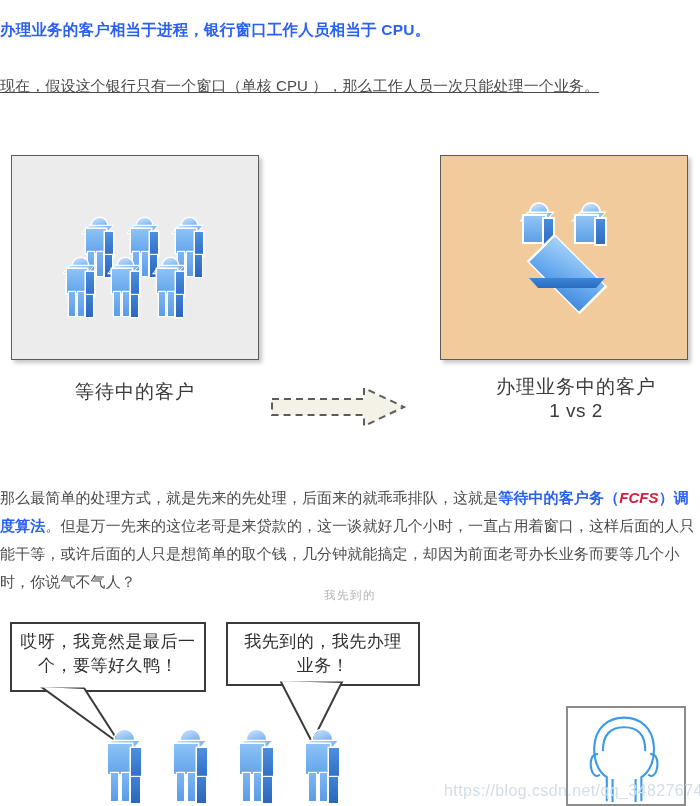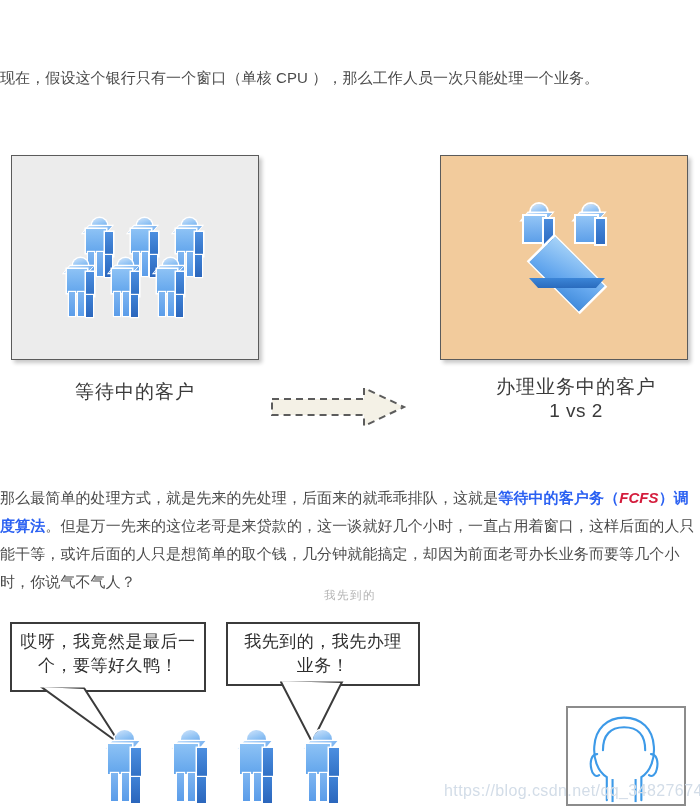--- a/index.html
+++ b/index.html
@@ -37,21 +37,21 @@
 
   .para {
     position: absolute;
     left: 0;
     width: 700px;
     font-size: 15px;
     line-height: 28px;
     color: #4a4a4a;
     letter-spacing: 0.1px;
   }
-  .para-intro { top: 64px; }
+  .para-intro { top: 72px; text-decoration: underline; }
   .para-body  { top: 484px; }
 
   .hl-blue {
     color: #2b61f2;
     font-weight: bold;
   }
   .hl-red {
     color: #d41c3c;
     font-weight: bold;
     font-style: italic;
@@ -372,20 +372,21 @@
     letter-spacing: 0.4px;
     white-space: nowrap;
     font-family: "Liberation Sans", "DejaVu Sans", sans-serif;
   }
 </style>
 </head>
 <body>
 
 <div class="page">
 
+  <div class="heading">办理业务的客户相当于进程，银行窗口工作人员相当于 CPU。</div>
 
   <div class="para para-intro">现在，假设这个银行只有一个窗口（单核 CPU ），那么工作人员一次只能处理一个业务。</div>
 
   <div class="figure-area">
 
     <div class="panel panel-left">
       <div class="crowd">
         <div class="person" style="left:72px; top:62px;">
           <div class="head"></div>
             <div class="torso-top"></div>

